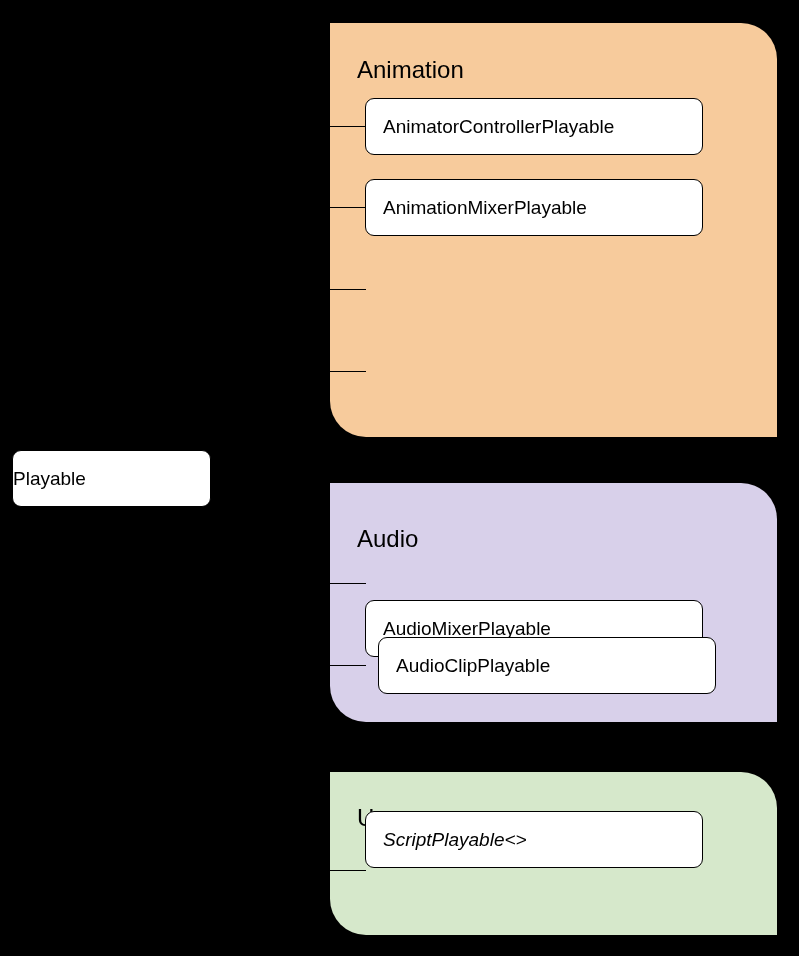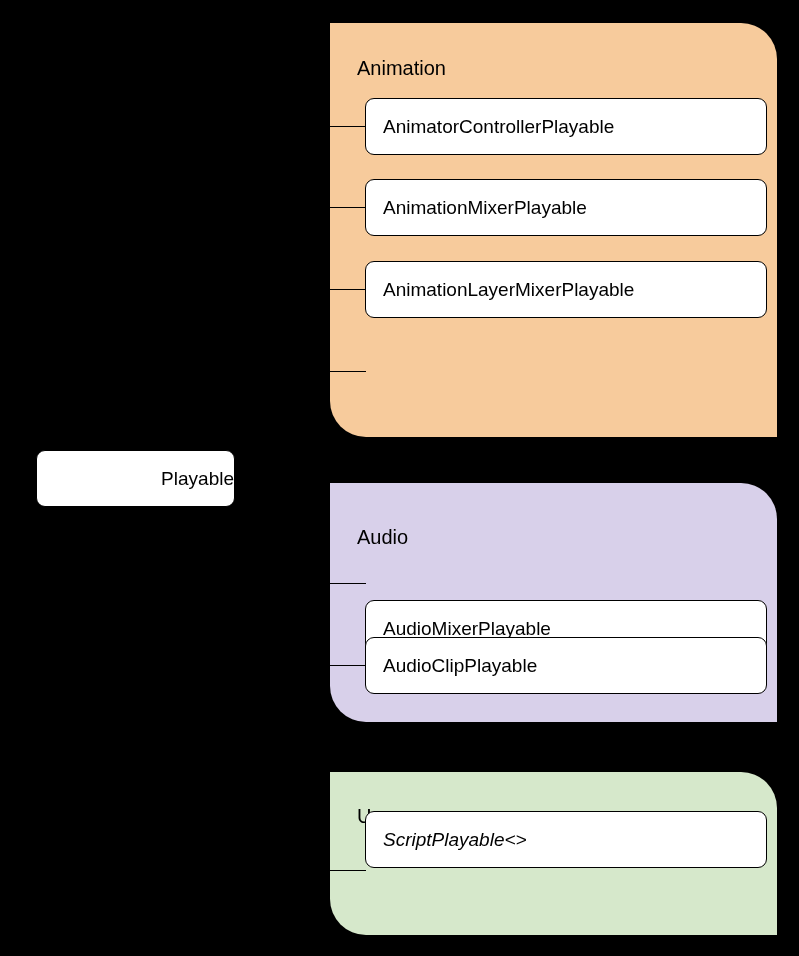--- a/index.html
+++ b/index.html
@@ -27,52 +27,52 @@
     border-radius: 9px;
     box-sizing: border-box;
     display: flex;
     align-items: center;
     color: #000000;
     font-size: 19px;
     line-height: 1;
     white-space: nowrap;
   }
   .node-box.root {
-    left: 36px;
+    left: 12px;
     top: 450px;
     width: 199px;
     height: 57px;
-    justify-content: flex-end;
+    justify-content: flex-start;
   }
 
   
   .group-panel {
     position: absolute;
     left: 330px;
     width: 447px;
     box-sizing: border-box;
     border-top-right-radius: 36px;
     border-bottom-left-radius: 36px;
     border-top-left-radius: 0;
     border-bottom-right-radius: 0;
   }
   .group-label {
     position: absolute;
     left: 27px;
-    font-size: 20px;
+    font-size: 24px;
     line-height: 1;
     color: #000000;
     white-space: nowrap;
   }
 
   
   .leaf-box {
     position: absolute;
     left: 365px;
-    width: 402px;
+    width: 338px;
     height: 57px;
     background: #ffffff;
     border: 1.6px solid #000000;
     border-radius: 9px;
     box-sizing: border-box;
     display: flex;
     align-items: center;
     padding-left: 17px;
     font-size: 19px;
     line-height: 1;
@@ -106,37 +106,34 @@
   <div class="leaf-box" style="top:98px;">
     <span>AnimatorControllerPlayable</span>
   </div>
 
   <div class="connector" style="top:207px;"></div>
   <div class="leaf-box" style="top:179px;text-align:right;">
     <span>AnimationMixerPlayable</span>
   </div>
 
   <div class="connector" style="top:289px;"></div>
-  <div class="leaf-box" style="top:261px;">
-    <span>AnimationLayerMixerPlayable</span>
-  </div>
 
   <div class="connector" style="top:371px;"></div>
 
   <div class="group-panel" style="top:483px; height:239px; background:#D8D0EA;">
     <div class="group-label" style="top:44px;text-align:right;">Audio</div>
   </div>
 
   <div class="connector" style="top:583px;"></div>
   <div class="leaf-box" style="top:555px;margin-top:45px;">
     <span>AudioMixerPlayable</span>
   </div>
 
   <div class="connector" style="top:665px;"></div>
-  <div class="leaf-box" style="top:637px;">
+  <div class="leaf-box" style="top:637px;margin-left:13px;">
     <span>AudioClipPlayable</span>
   </div>
 
   <div class="group-panel" style="top:772px; height:163px; background:#D6E8CB;">
     <div class="group-label" style="top:34px;">User</div>
   </div>
 
   <div class="connector" style="top:870px;"></div>
   <div class="leaf-box" style="top:811px;font-style:italic;">
     <span>ScriptPlayable&lt;&gt;</span>

